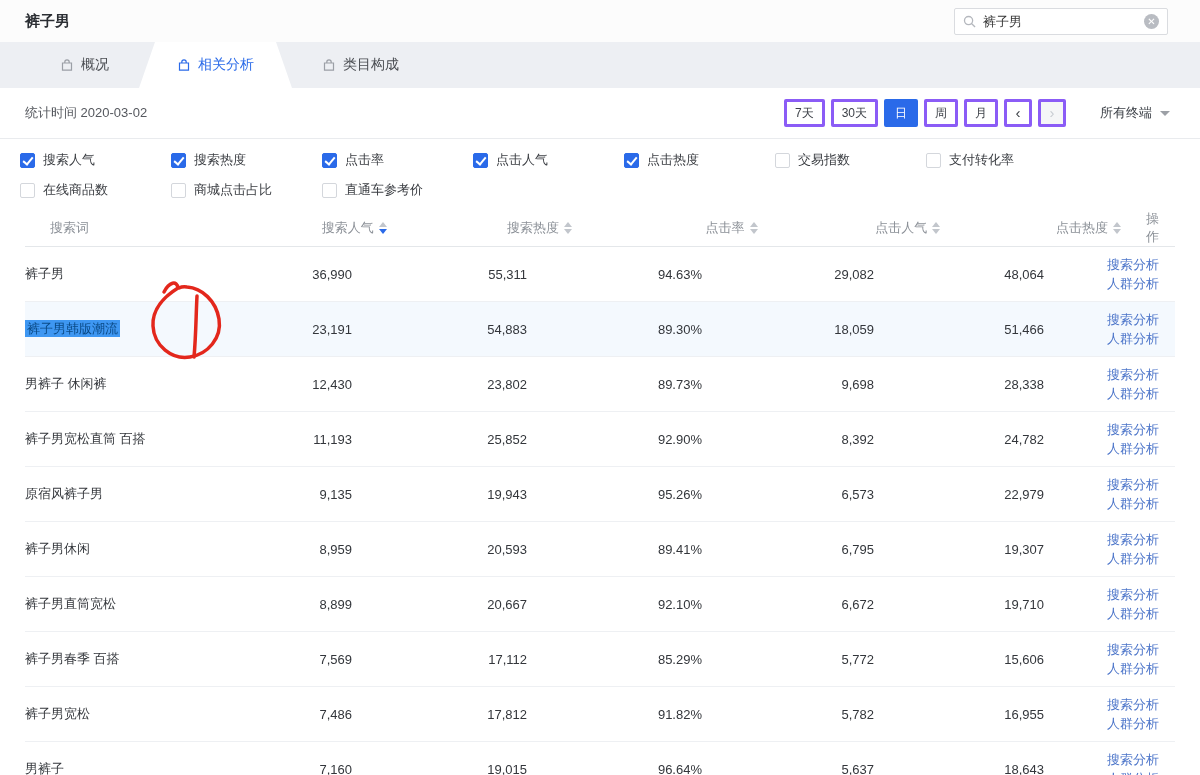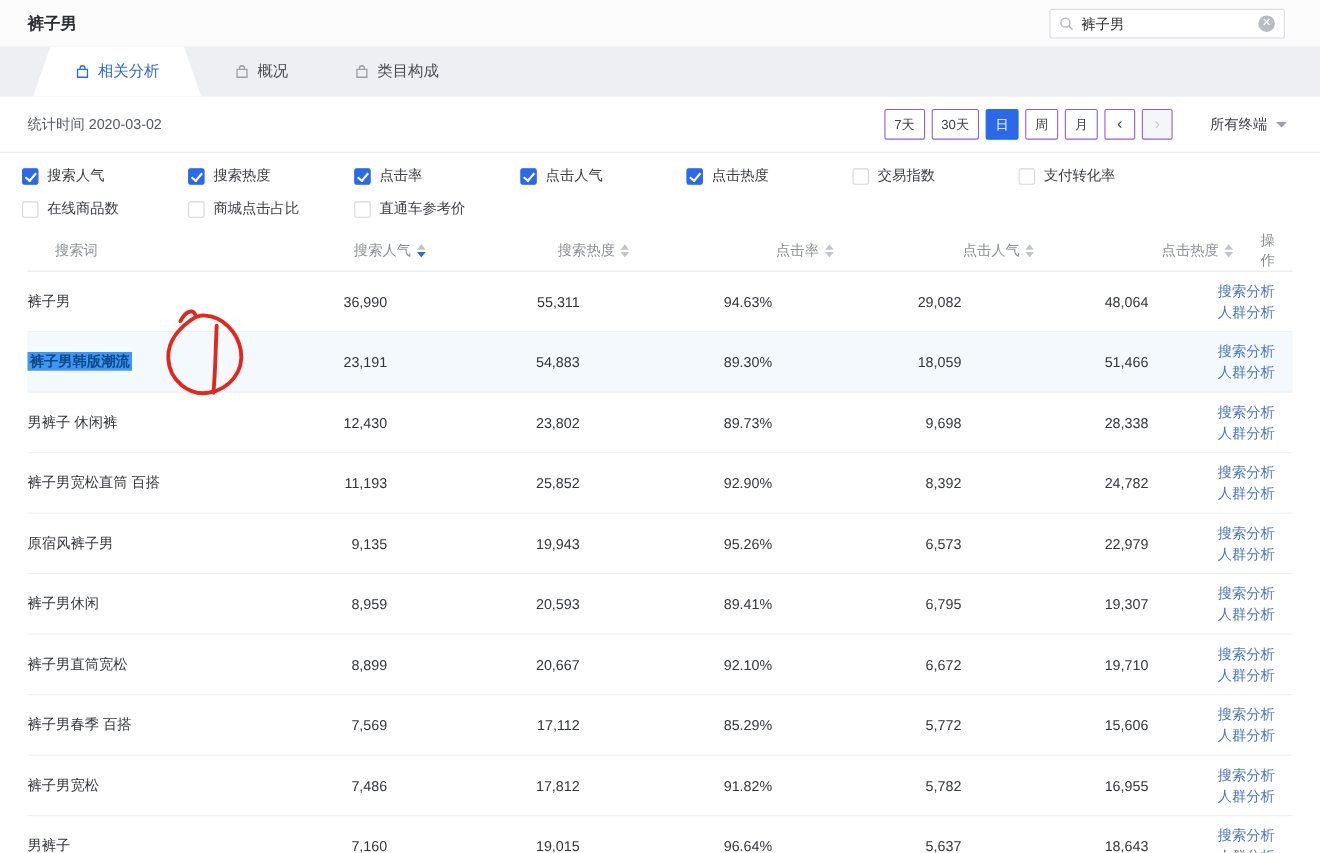--- a/index.html
+++ b/index.html
@@ -28,21 +28,21 @@
   .tab .bag { width:14px; height:14px; color:#9b9fa6; }
   .tab.active { background:#fff; color:#2a6ae9;
     clip-path:polygon(16px 0, calc(100% - 16px) 0, 100% 100%, 0 100%); padding:0 38px; }
   .tab.active .bag { color:#2a6ae9; }
   
   .stat-row { height:51px; border-bottom:1px solid #e9ebee; display:flex; align-items:center;
     justify-content:space-between; padding:0 30px 0 25px; background:#fff; }
   .stat-time { font-size:13px; color:#55585e; }
   .controls { display:flex; align-items:center; }
   .range-group { display:flex; align-items:center; gap:6px; }
-  .btn { min-width:28px; height:28px; padding:0 8px; border:1px solid #8b5cf6; border-radius:2px;
+  .btn { min-width:28px; height:28px; padding:0 8px; border:3px solid #8b5cf6; border-radius:2px;
     background:#fff; font-size:12px; color:#3c4047; display:flex; align-items:center;
     justify-content:center; cursor:pointer; font-family:inherit; }
   .btn.active { background:#2a6ae9; border-color:#2a6ae9; color:#fff; }
   .btn.disabled { background:#f5f6f7; color:#c8ccd2; }
   .arrow-glyph { font-size:15px; line-height:1; margin-top:-2px; }
   .terminal { margin-left:34px; display:flex; align-items:center; gap:8px; font-size:13px;
     color:#3c4047; cursor:pointer; }
   .caret-down { width:0; height:0; border-left:5px solid transparent; border-right:5px solid transparent;
     border-top:5px solid #9ca0a6; }
   
@@ -67,21 +67,21 @@
   .hcell.c7 { justify-content:flex-end; padding-right:16px; }
   .sort { display:inline-flex; flex-direction:column; margin-left:5px; gap:2px; cursor:pointer; }
   .sort i { width:0; height:0; border-left:4px solid transparent; border-right:4px solid transparent; display:block; }
   .sort .up { border-bottom:5px solid #c2c6cc; }
   .sort .down { border-top:5px solid #c2c6cc; }
   .sort.desc .down { border-top-color:#2a6ae9; }
   .row { display:flex; align-items:center; height:55px; border-bottom:1px solid #eef0f3; font-size:13px; }
   .row.hl { background:#f4f9fe; }
   .cell.num { text-align:right; padding-right:13px; color:#33363b; }
   .cell.c1 { color:#33363b; }
-  .kw-hl { background:#3e97f2; color:#0a4a86; padding:1px 2px;font-weight:bold; }
+  .kw-hl { background:#3e97f2; color:#0a4a86; padding:1px 2px; }
   .cell.c7 { text-align:right; padding-right:16px; }
   .link { color:#4b74c9; display:block; line-height:19px; text-decoration:none; cursor:pointer; }
   
   .annotation { position:absolute; left:142px; top:278px; width:95px; height:90px; pointer-events:none; }
 </style>
 </head>
 <body>
 
 <div class="topbar">
   <div class="page-title">裤子男</div>
@@ -89,33 +89,33 @@
     <svg class="icon-search" viewBox="0 0 14 14" fill="none" stroke="#b4b7bd" stroke-width="1.4">
       <circle cx="6" cy="6" r="4.4"></circle>
         <line x1="9.4" y1="9.4" x2="13" y2="13"></line>
     </svg>
     <input type="text" value="裤子男" style="">
     <span class="clear-btn">✕</span>
   </div>
 </div>
 
 <div class="tabbar">
+  <div class="tab">
+    <svg class="bag" viewBox="0 0 14 14" fill="none" stroke="currentColor" stroke-width="1.2">
+      <path d="M2.5 5h9v7.2h-9z"></path>
+        <path d="M4.8 5V4a2.2 2.2 0 0 1 4.4 0v1"></path>
+    </svg>
+    <span>概况</span>
+  </div>
   <div class="tab active">
     <svg class="bag" viewBox="0 0 14 14" fill="none" stroke="currentColor" stroke-width="1.2">
       <path d="M2.5 5h9v7.2h-9z"></path>
         <path d="M4.8 5V4a2.2 2.2 0 0 1 4.4 0v1"></path>
     </svg>
     <span>相关分析</span>
-  </div>
-  <div class="tab">
-    <svg class="bag" viewBox="0 0 14 14" fill="none" stroke="currentColor" stroke-width="1.2">
-      <path d="M2.5 5h9v7.2h-9z"></path>
-        <path d="M4.8 5V4a2.2 2.2 0 0 1 4.4 0v1"></path>
-    </svg>
-    <span>概况</span>
   </div>
   <div class="tab">
     <svg class="bag" viewBox="0 0 14 14" fill="none" stroke="currentColor" stroke-width="1.2">
       <path d="M2.5 5h9v7.2h-9z"></path>
         <path d="M4.8 5V4a2.2 2.2 0 0 1 4.4 0v1"></path>
     </svg>
     <span>类目构成</span>
   </div>
 </div>
 

